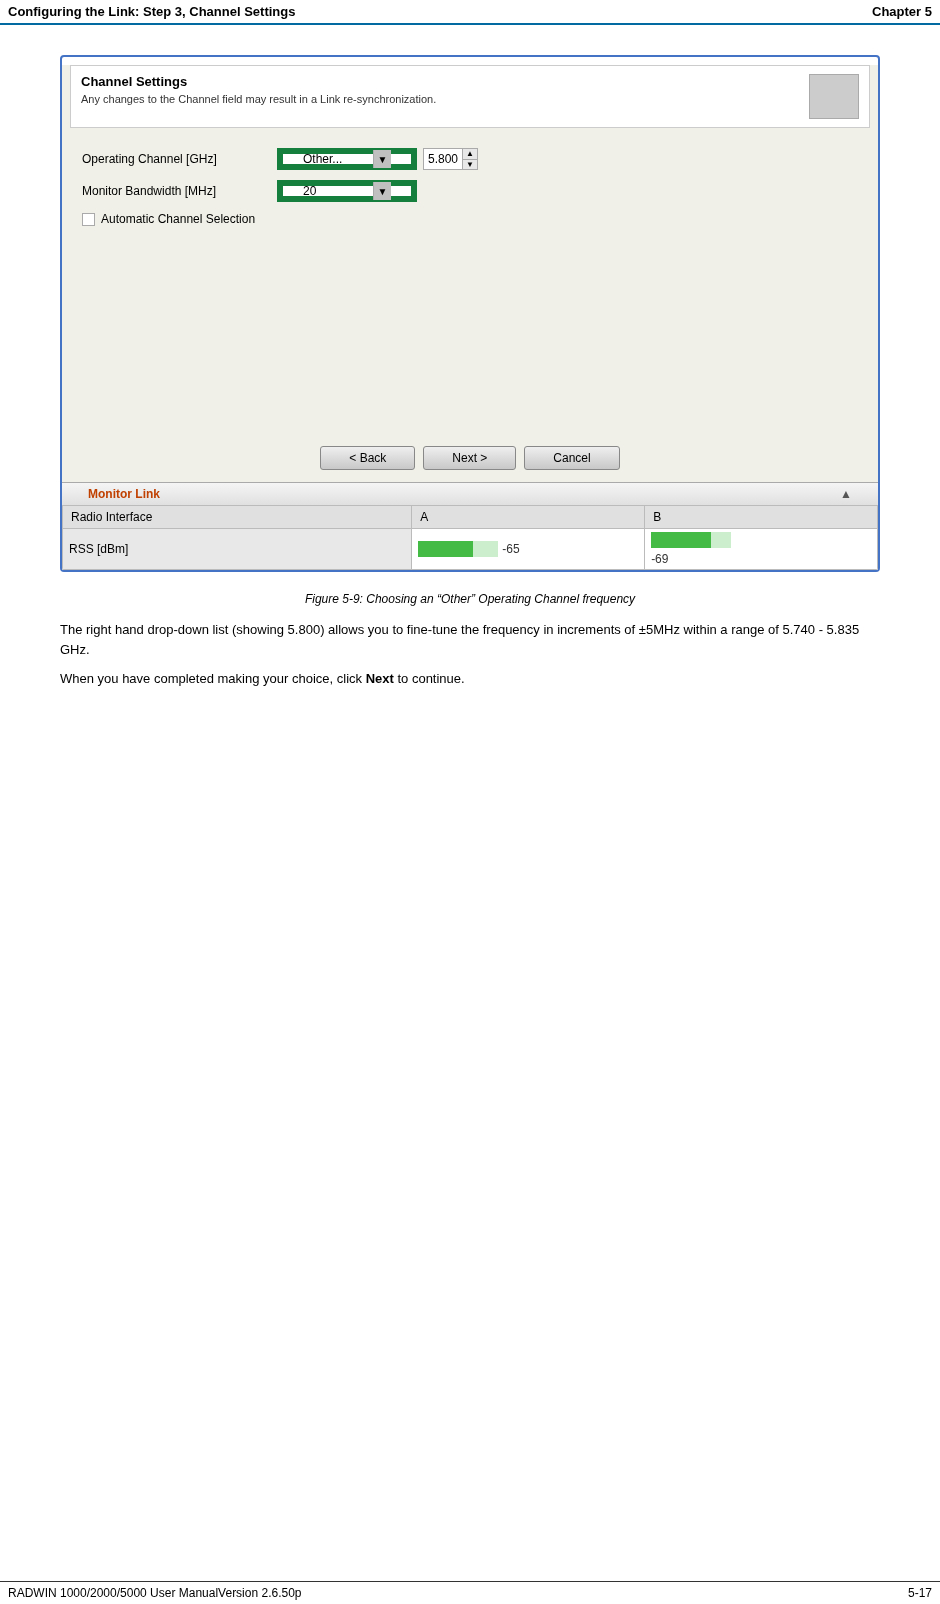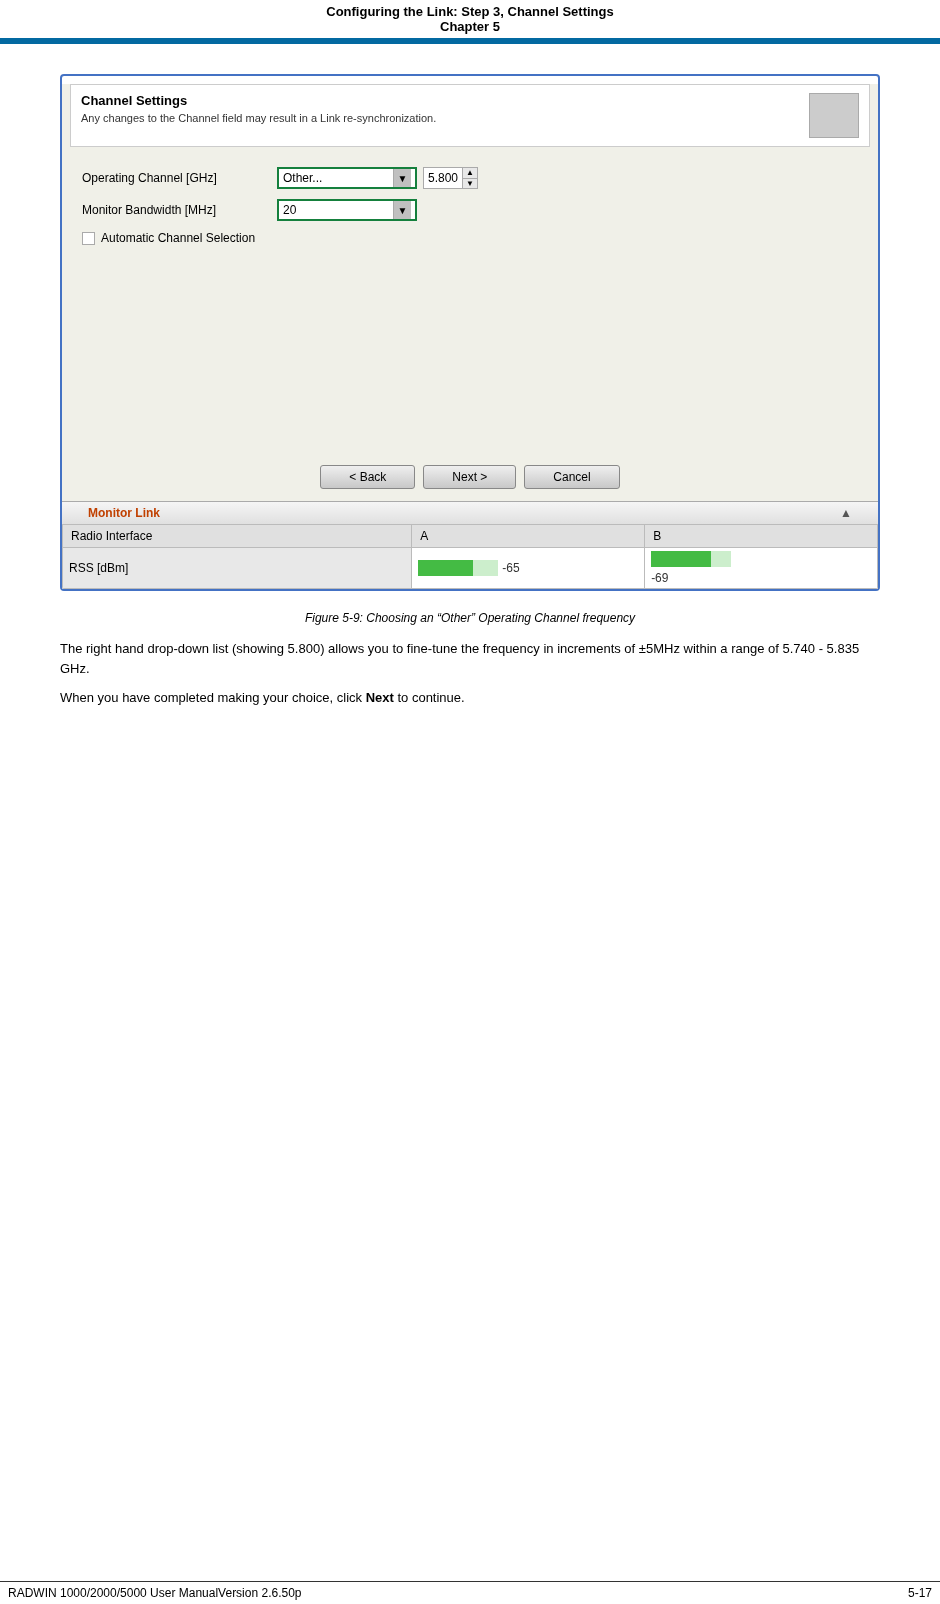--- a/index.html
+++ b/index.html
@@ -11,24 +11,23 @@
       background: #fff;
       color: #000;
       position: relative;
     }
 
     
     .page-header {
       display: flex;
       justify-content: space-between;
       align-items: center;
-      border-bottom: 6px solid #0369a1;
+      border-bottom: 2px solid #0369a1;
       padding: 4px 8px;
       background: #fff;
-      flex-direction: column;
     }
     .page-header-left {
       font-weight: bold;
       font-size: 13px;
       color: #000;
     }
     .page-header-right {
       font-weight: bold;
       font-size: 13px;
       color: #000;
@@ -111,24 +110,24 @@
     }
 
     .form-label {
       width: 195px;
       font-size: 12px;
       color: #000;
       flex-shrink: 0;
     }
 
     .form-select {
-      border: 2px solid #15803d;
-      background: #fff;
-      font-size: 12px;
-      padding: 2px 4px;
+      border: 6px solid #15803d;
+      background: #fff;
+      font-size: 12px;
+      padding: 2px 20px;
       display: flex;
       align-items: center;
       justify-content: space-between;
       width: 140px;
       height: 22px;
       cursor: pointer;
       text-align: center;
     }
 
     .form-select-arrow {

